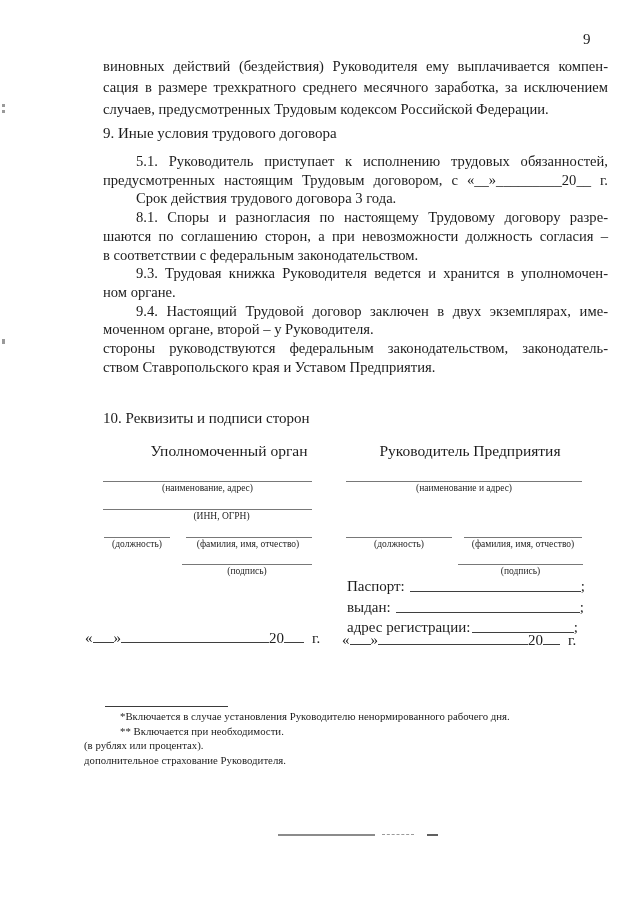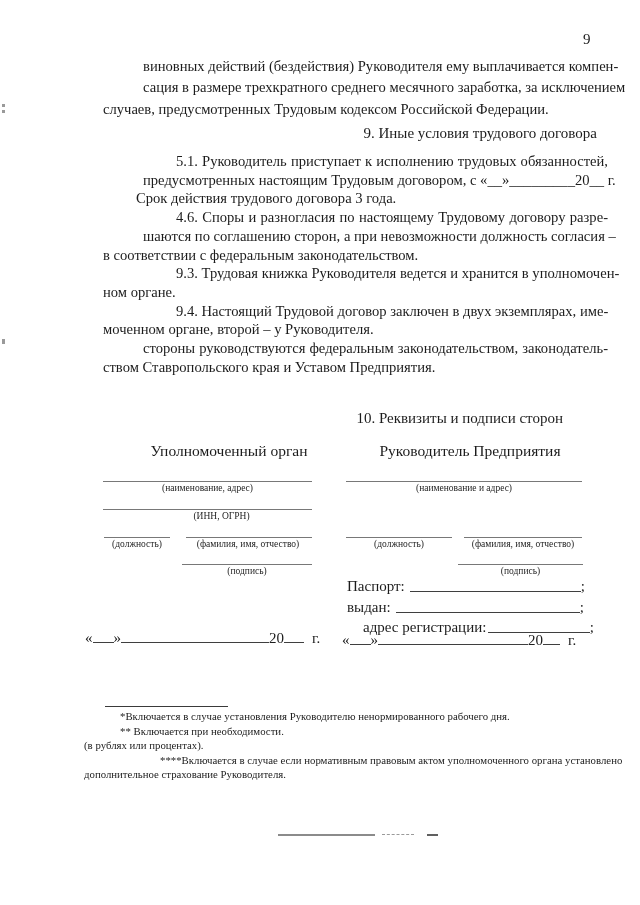--- a/index.html
+++ b/index.html
@@ -4,23 +4,23 @@
 <style>
   html,body{margin:0;padding:0;background:#ffffff;}
   .page{position:relative;width:640px;height:905px;background:#ffffff;overflow:hidden;
         font-family:"Liberation Serif","DejaVu Serif",serif;color:#1c1c1c;}
   .abs{position:absolute;}
   .pgnum{font-size:15px;}
   .textcol{width:505px;font-size:14.6px;}
   .cont{line-height:21.3px;}
   .paras{line-height:18.7px;}
   .tline{white-space:nowrap;text-align:left;}
-  .tline.just{text-align:justify;text-align-last:justify;margin-left:40px;}
+  .tline.just{text-align:justify;text-align-last:justify;}
   .tline.ind{text-indent:33px;}
-  .heading{font-size:15px;text-align:right;white-space:nowrap;}
+  .heading{font-size:15px;text-align:left;white-space:nowrap;}
   .coltitle{font-size:15.5px;text-align:center;white-space:nowrap;}
   .hline{border-top:1px solid #787878;height:0;}
   .slabel{font-size:9.5px;color:#242424;text-align:center;white-space:nowrap;}
   .row{display:flex;align-items:flex-end;font-size:15px;}
   .row .grow{flex:1;margin:0 0 3px 5px;border-bottom:1px solid #3f3f3f;}
   .daterow{font-size:15px;white-space:nowrap;}
   .ib{display:inline-block;border-bottom:1px solid #3f3f3f;height:12px;vertical-align:baseline;}
   .sfx{margin-left:8px;}
   .footnotes{width:524px;font-size:10.8px;line-height:14.5px;}
   .footnotes .tline.ind{text-indent:36px;}
@@ -46,21 +46,21 @@
       <div class="tline just">сация в размере трехкратного среднего месячного заработка, за исключением</div>
       <div class="tline">случаев, предусмотренных Трудовым кодексом Российской Федерации.</div>
     </div>
 
   <div class="abs heading" style="left:103px;top:125px;width:494px;">9. Иные условия трудового договора</div>
 
   <div class="abs textcol paras" style="left:103px;top:152px;">
       <div class="tline just ind">5.1. Руководитель приступает к исполнению трудовых обязанностей,</div>
       <div class="tline just">предусмотренных настоящим Трудовым договором, с «__»_________20__ г.</div>
       <div class="tline ind">Срок действия трудового договора 3 года.</div>
-      <div class="tline just ind">4.6. Споры и разногласия по настоящему Трудовому договору разре-</div>
+      <div class="tline just ind">8.1. Споры и разногласия по настоящему Трудовому договору разре-</div>
       <div class="tline just">шаются по соглашению сторон, а при невозможности должность согласия –</div>
       <div class="tline">в соответствии с федеральным законодательством.</div>
       <div class="tline just ind">9.3. Трудовая книжка Руководителя ведется и хранится в уполномочен-</div>
       <div class="tline">ном органе.</div>
       <div class="tline just ind">9.4. Настоящий Трудовой договор заключен в двух экземплярах, име-</div>
       <div class="tline">моченном органе, второй – у Руководителя.</div>
       <div class="tline just">стороны руководствуются федеральным законодательством, законодатель-</div>
       <div class="tline">ством Ставропольского края и Уставом Предприятия.</div>
     </div>
 
@@ -96,36 +96,35 @@
   <div class="abs row" style="left:347px;top:578px;width:238px;align-items:flex-end;">
     <span>Паспорт:</span>
       <span class="grow"></span>
       <span>;</span>
   </div>
   <div class="abs row" style="left:347px;top:599px;width:237px;">
     <span>выдан:</span>
       <span class="grow"></span>
       <span>;</span>
   </div>
-  <div class="abs row" style="left:363px;top:619px;width:231px;">
+  <div class="abs row" style="left:347px;top:619px;width:231px;">
     <span>адрес регистрации:</span>
       <span class="grow" style="margin-left:2px;"></span>
       <span>;</span>
   </div>
 
   <div class="abs daterow" style="left:342px;top:632px;">
     <span>«</span><span class="ib" style="width:21px;"></span><span>»</span><span class="ib" style="width:150px;"></span><span>20</span><span class="ib" style="width:17px;"></span><span class="sfx">г.</span>
   </div>
 
   <div class="abs fdivider" style="left:105px;top:706px;width:123px;"></div>
   <div class="abs footnotes" style="left:84px;top:709px;">
       <div class="tline ind">*Включается в случае установления Руководителю ненормированного рабочего дня.</div>
       <div class="tline ind">** Включается при необходимости.</div>
       <div class="tline">(в рублях или процентах).</div>
-      <div class="tline just ind">****Включается в случае если нормативным правовым актом уполномоченного органа установлено</div>
       <div class="tline">дополнительное страхование Руководителя.</div>
     </div>
 
   <div class="abs artifact1" style="left:278px;top:834px;width:97px;"></div>
   <div class="abs artifact2" style="left:382px;top:834px;width:32px;"></div>
   <div class="abs artifact3" style="left:427px;top:834px;width:11px;"></div>
 
 </div>
 
 </body></html>

